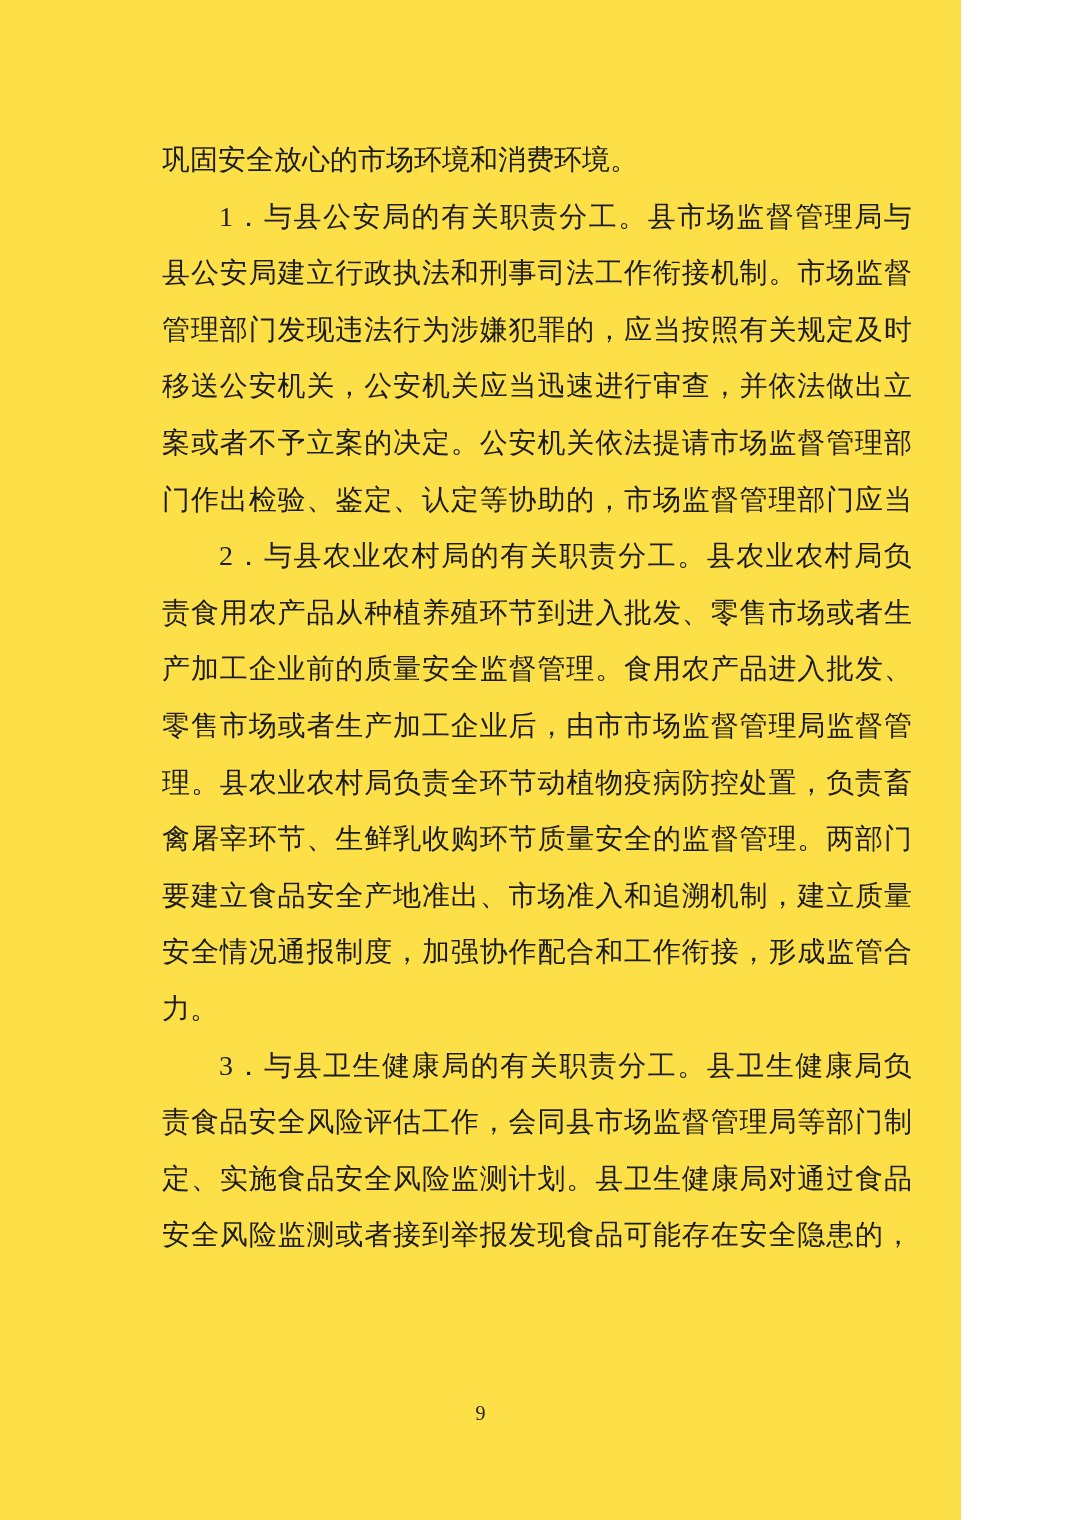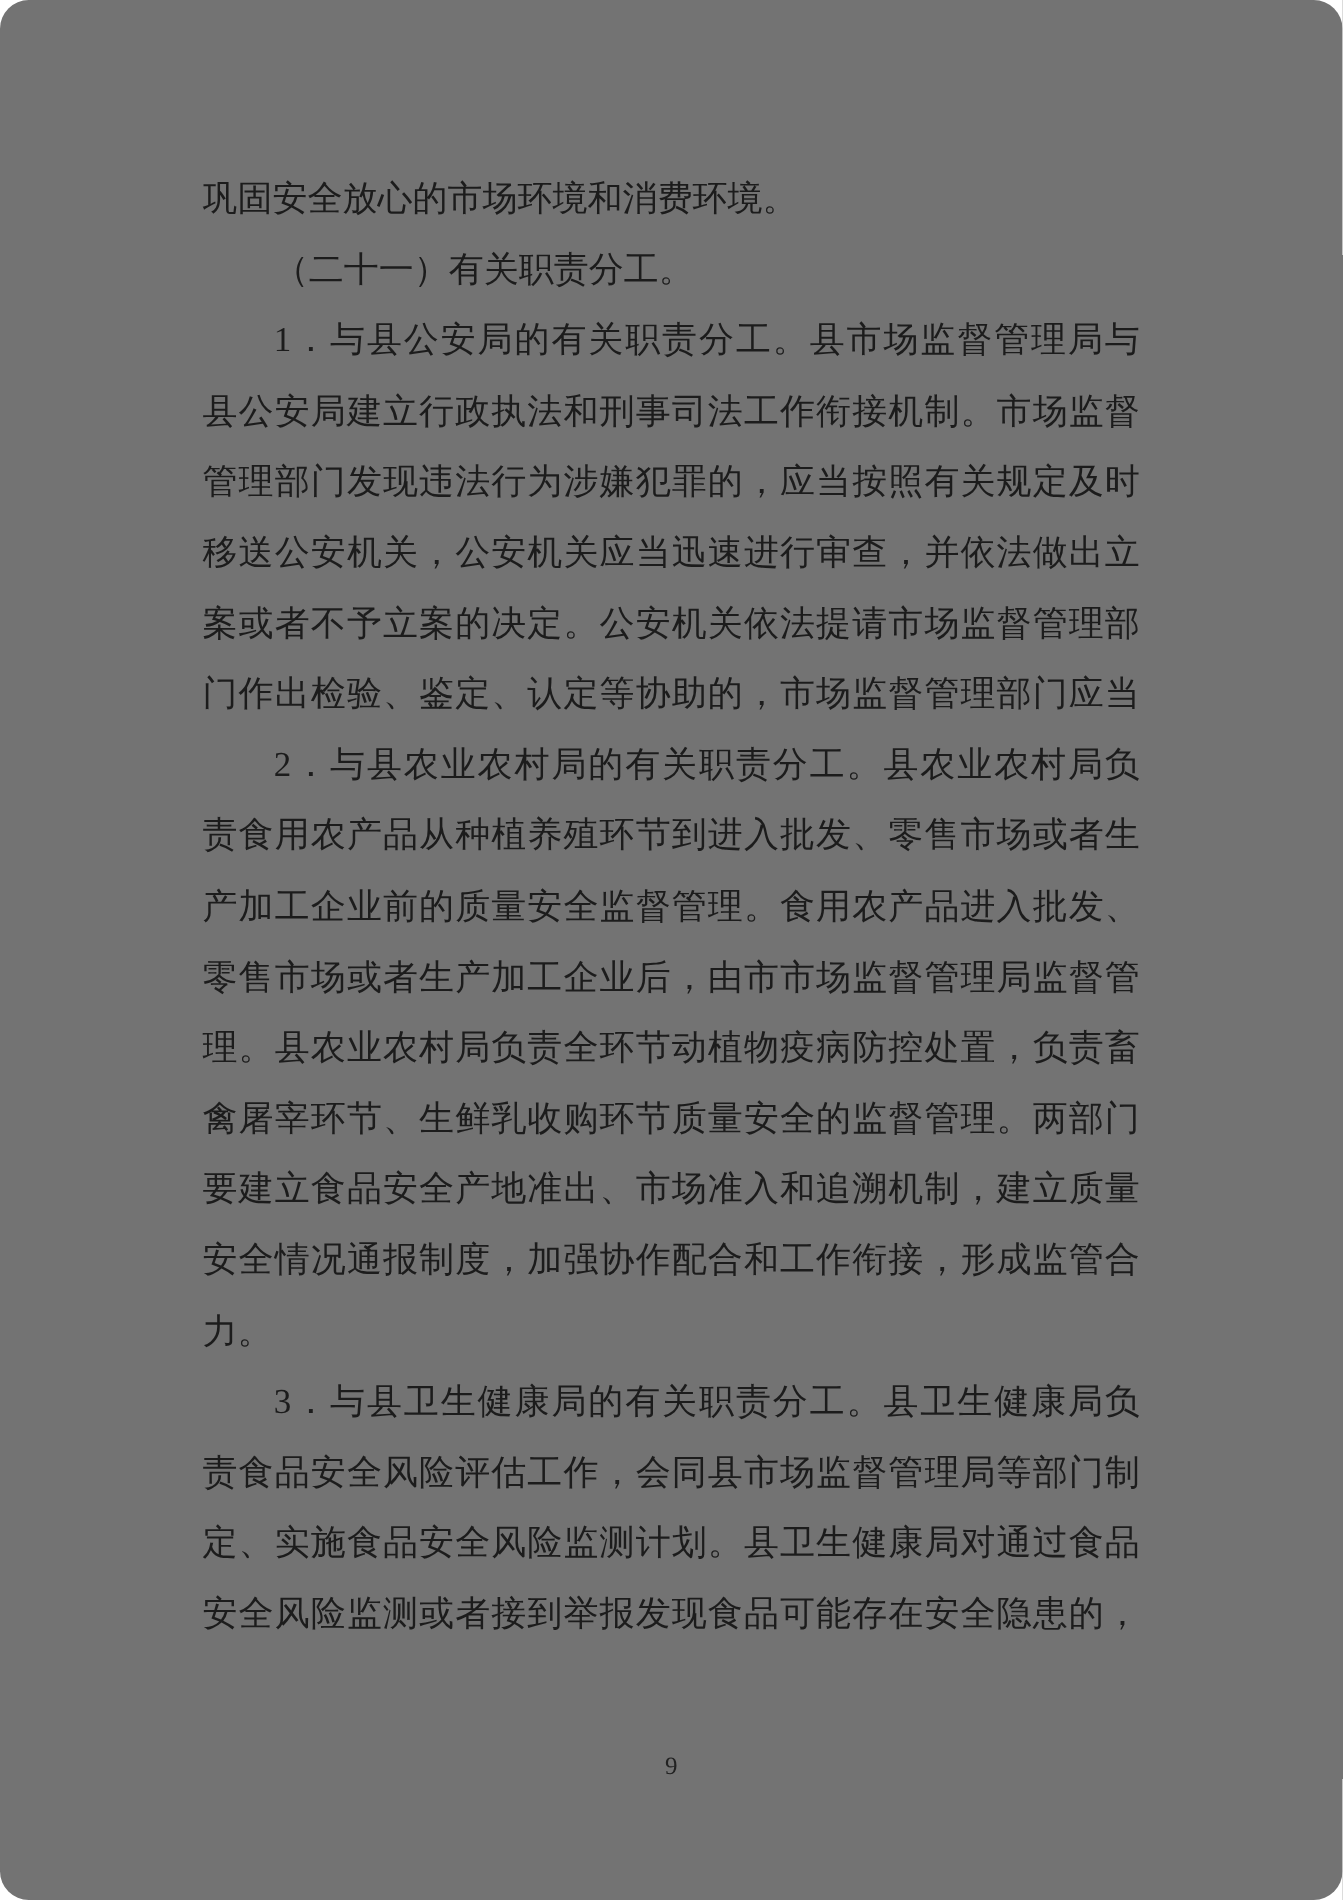--- a/index.html
+++ b/index.html
@@ -2,26 +2,25 @@
 <html><head>
 <meta charset="utf-8">
 <style>
   html, body {
     margin: 0;
     padding: 0;
     background: #ffffff;
   }
   .page {
     position: relative;
-    width: 1074px;
+    width: 961px;
     height: 1520px;
-    background: #737373;
+    background: #fde047;
     overflow: hidden;
     font-family: "Liberation Serif", "DejaVu Serif", serif;
-    border-radius: 23px;
   }
   .text-block {
     position: absolute;
     left: 162px;
     top: 132px;
     width: 750px;
   }
   .line {
     height: 56.6px;
     line-height: 56.6px;
@@ -51,21 +50,20 @@
     color: #222222;
     font-family: "Liberation Serif", "DejaVu Serif", serif;
   }
 </style>
 </head>
 <body>
 
 <div class="page">
   <div class="text-block">
       <div class="line">巩固安全放心的市场环境和消费环境。</div>
-      <div class="line indent">（二十一）有关职责分工。</div>
       <div class="line indent justify">
         <span>1</span>
         <span>．</span>
         <span>与</span>
         <span>县</span>
         <span>公</span>
         <span>安</span>
         <span>局</span>
         <span>的</span>
         <span>有</span>

